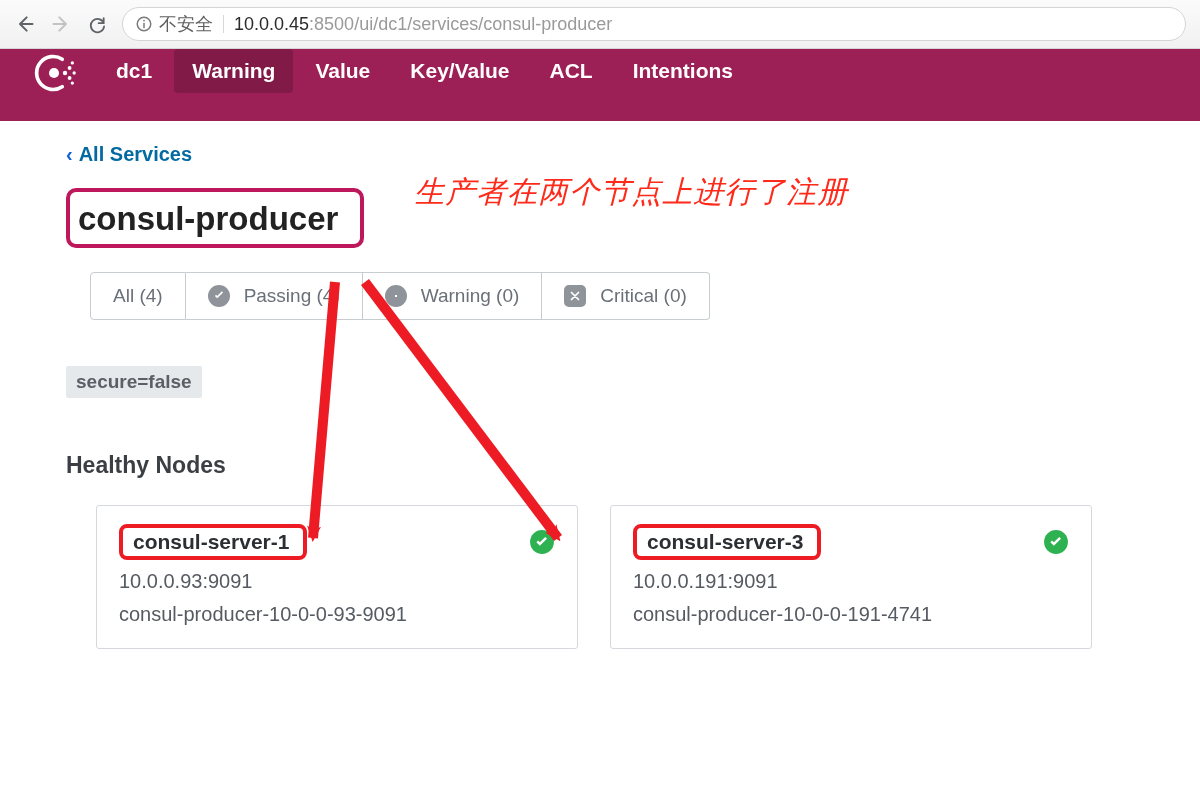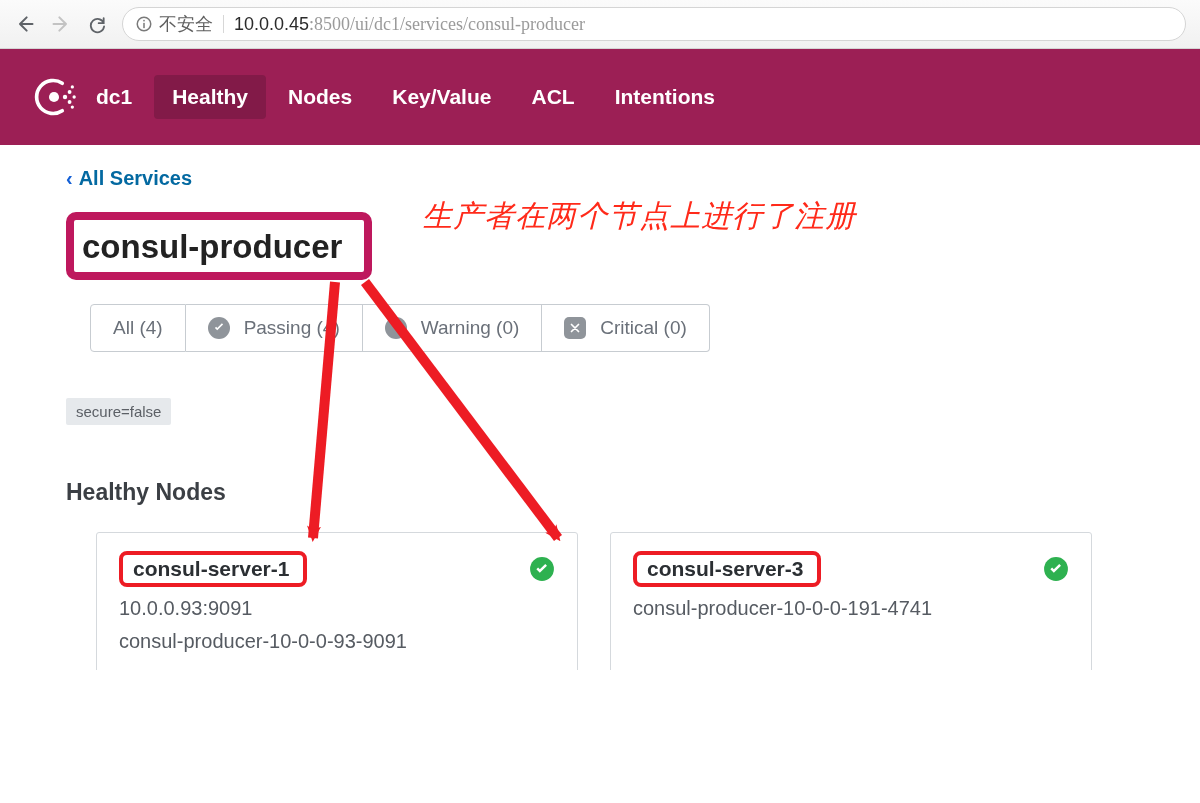--- a/index.html
+++ b/index.html
@@ -5,52 +5,52 @@
   html,body{margin:0;padding:0;font-family:"Helvetica Neue",Arial,sans-serif;color:#333;background:#fff;}
   #stage{width:1200px;height:670px;position:relative;overflow:hidden;}
 
   
   .chrome{height:48px;background:linear-gradient(#fbfbfb,#f1f1f1);border-bottom:1px solid #d5d5d5;display:flex;align-items:center;padding:0 14px;gap:14px;}
   .nav-btn{width:22px;height:22px;display:flex;align-items:center;justify-content:center;color:#6b6b6b;}
   .nav-btn.disabled{color:#c3c3c3;}
   .url-bar{flex:1;height:32px;background:#fff;border:1px solid #d5d5d5;border-radius:18px;display:flex;align-items:center;padding:0 12px;gap:10px;color:#3b3b3b;font-size:18px;}
   .url-info{display:flex;align-items:center;gap:6px;color:#606060;}
   .url-sep{width:1px;height:18px;background:#d7d7d7;}
-  .url-text .gray{color:#9a9a9a;font-family:Liberation Serif, serif;}
+  .url-text .gray{color:#9a9a9a;}
   .url-text .dark{color:#2b2b2b;}
 
   
-  .consul-bar{height:72px;background:#9c1f55;display:flex;align-items:center;padding:12px 30px;}
+  .consul-bar{height:72px;background:#9c1f55;display:flex;align-items:flex-start;padding:0 30px;gap:20px;}
   .consul-logo{width:48px;height:48px;display:flex;align-items:center;justify-content:center;}
   .consul-nav{display:flex;align-items:center;gap:4px;}
   .consul-link{color:#fff;font-size:21px;font-weight:600;padding:10px 18px;border-radius:4px;}
   .consul-link.active{background:#821a48;}
 
   
   .page{padding:22px 66px;position:relative;}
   .breadcrumb{display:flex;align-items:center;gap:8px;}
   .breadcrumb a{color:#0369a1;font-weight:600;font-size:20px;text-decoration:none;}
   .breadcrumb .crumb-arrow{color:#1460d6;font-weight:700;font-size:20px;margin-right:-2px;}
 
-  .title-box{display:inline-block;border:8px solid #be185d;border-radius:10px;padding:8px 22px 6px 8px;margin-top:22px;}
+  .title-box{display:inline-block;border:4px solid #be185d;border-radius:10px;padding:8px 22px 6px 8px;margin-top:22px;}
   .title-box h1{margin:0;font-size:33px;font-weight:800;letter-spacing:0;color:#222;}
 
   .annotation{color:#ff2a1a;font-size:30px;font-weight:500;letter-spacing:1px;font-family:"PingFang SC","Microsoft YaHei",sans-serif;font-style:italic;}
 
   .filter-row{display:flex;margin:24px 0 0 24px;align-items:flex-end;}
   .filter{border:1px solid #c7ccd1;padding:12px 22px;display:flex;align-items:center;gap:14px;font-size:19px;color:#6a7079;background:#fff;}
   .filter:first-child{border-top-left-radius:4px;border-bottom-left-radius:4px;}
   .filter:last-child{border-top-right-radius:4px;border-bottom-right-radius:4px;}
   .filter + .filter{border-left:none;}
   .filter .dot{width:22px;height:22px;border-radius:50%;display:inline-flex;align-items:center;justify-content:center;}
   .dot.pass{background:#8f949a;}
   .dot.warn{background:#8f949a;}
   .dot.crit{background:#8f949a;border-radius:5px;}
 
-  .tag-chip{display:inline-block;background:#e6e9ec;color:#5c6066;font-size:15px;padding:5px 10px;margin-top:46px;border-radius:2px;}
+  .tag-chip{display:inline-block;background:#e6e9ec;color:#5c6066;font-size:19px;padding:5px 10px;margin-top:46px;border-radius:2px;font-weight:bold;}
 
   .section-h{font-size:23px;font-weight:700;color:#3b3f44;margin:54px 0 26px;}
 
   .cards{display:flex;gap:32px;margin-left:30px;}
   .card{width:436px;border:1px solid #d5d9dd;border-radius:3px;padding:18px 22px 22px;background:#fff;position:relative;}
   .card-head{display:flex;align-items:center;justify-content:space-between;}
   .card-name-box{display:inline-block;border:4px solid #ed1c24;border-radius:8px;padding:2px 14px 2px 10px;}
   .card-name{font-size:21px;font-weight:700;color:#2b2f33;}
   .ok-badge{width:26px;height:26px;}
   .card p{margin:10px 0 0;font-size:20px;color:#565b62;}
@@ -105,22 +105,22 @@
       <circle cx="36" cy="24" r="2.4" fill="#fff"></circle>
       <circle cx="41" cy="18.5" r="2.1" fill="#fff"></circle>
       <circle cx="41" cy="29.5" r="2.1" fill="#fff"></circle>
       <circle cx="44" cy="13" r="1.8" fill="#fff"></circle>
       <circle cx="46" cy="24" r="1.8" fill="#fff"></circle>
       <circle cx="44" cy="35" r="1.8" fill="#fff"></circle>
     </svg>
   </div>
   <nav class="consul-nav">
     <span class="consul-link">dc1</span>
-    <span class="consul-link active">Healthy</span>
-    <span class="consul-link">Nodes</span>
+    <span class="consul-link active">Warning</span>
+    <span class="consul-link">Value</span>
     <span class="consul-link">Key/Value</span>
     <span class="consul-link">ACL</span>
     <span class="consul-link">Intentions</span>
   </nav>
 </div>
 
 <div class="page">
 
   <div class="breadcrumb">
     <span class="crumb-arrow">‹</span>
@@ -190,20 +190,21 @@
         <span class="card-name-box">
           <span class="card-name">consul-server-3</span>
         </span>
         <span class="ok-badge">
           <svg width="26" height="26" viewBox="0 0 24 24">
                 <circle cx="12" cy="12" r="11" fill="#2eb150"></circle>
                 <path fill="#fff" d="M10 15.5l-3.2-3.2 1.6-1.6L10 12.3l5-5 1.6 1.6z"></path>
               </svg>
         </span>
       </div>
+      <p>10.0.0.191:9091</p>
       <p>consul-producer-10-0-0-191-4741</p>
     </div>
   </div>
 
 </div>
 
 <svg class="overlay" width="1200" height="803">
   <defs>
     <marker id="ah" markerWidth="16" markerHeight="14" refX="12" refY="7" orient="auto" markerUnits="userSpaceOnUse">
       <path d="M0,0 L16,7 L0,14 L4,7 Z" fill="#ed1c24"></path>

